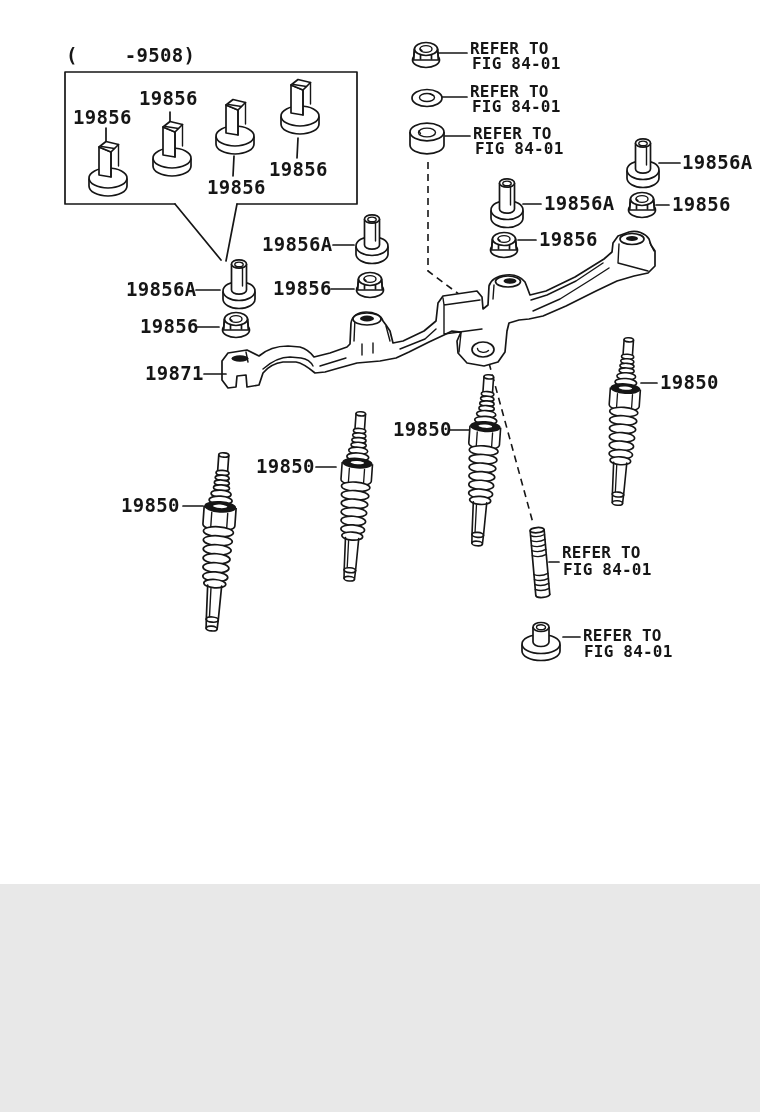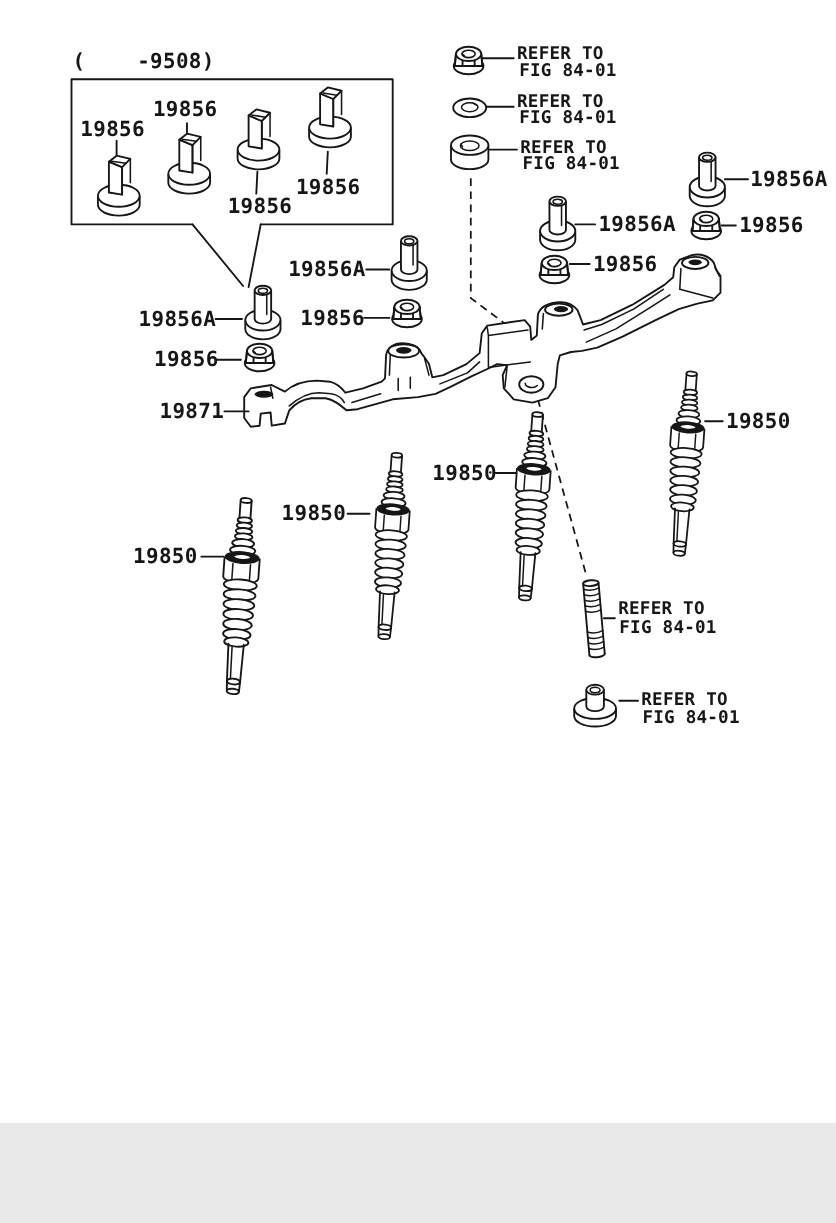--- a/index.html
+++ b/index.html
@@ -1,18 +1,18 @@
 <!DOCTYPE html>
 <html style="--ink: #161616; --paper: #ffffff;"><head>
 <meta charset="utf-8">
 <style>
   :root { --ink:#161616; --paper:#ffffff; }
   html,body { margin:0; padding:0; background:#e8e8e8; }
   .sheet {
-    position:relative; width:760px; height:1021px;
+    position:relative; width:760px; height:884px;
     background:var(--paper); margin:0 auto; overflow:hidden;text-decoration:underline;
   }
   svg { display:block; }
   .ln  { fill:none; stroke:var(--ink); stroke-width:1.7; stroke-linecap:round; stroke-linejoin:round; }
   .th  { fill:none; stroke:var(--ink); stroke-width:1.4; stroke-linecap:round; stroke-linejoin:round; }
   .wf  { fill:var(--paper); stroke:var(--ink); stroke-width:1.7; stroke-linejoin:round; }
   .df  { fill:var(--ink); stroke:none; }
   .dash{ fill:none; stroke:var(--ink); stroke-width:1.6; stroke-dasharray:7 5; }
   .pn  { font:bold 19px "DejaVu Sans Mono", monospace; fill:var(--ink); letter-spacing:0.3px; white-space:pre; }
   .note{ font:bold 16px "DejaVu Sans Mono", monospace; fill:var(--ink); letter-spacing:0.2px; }

